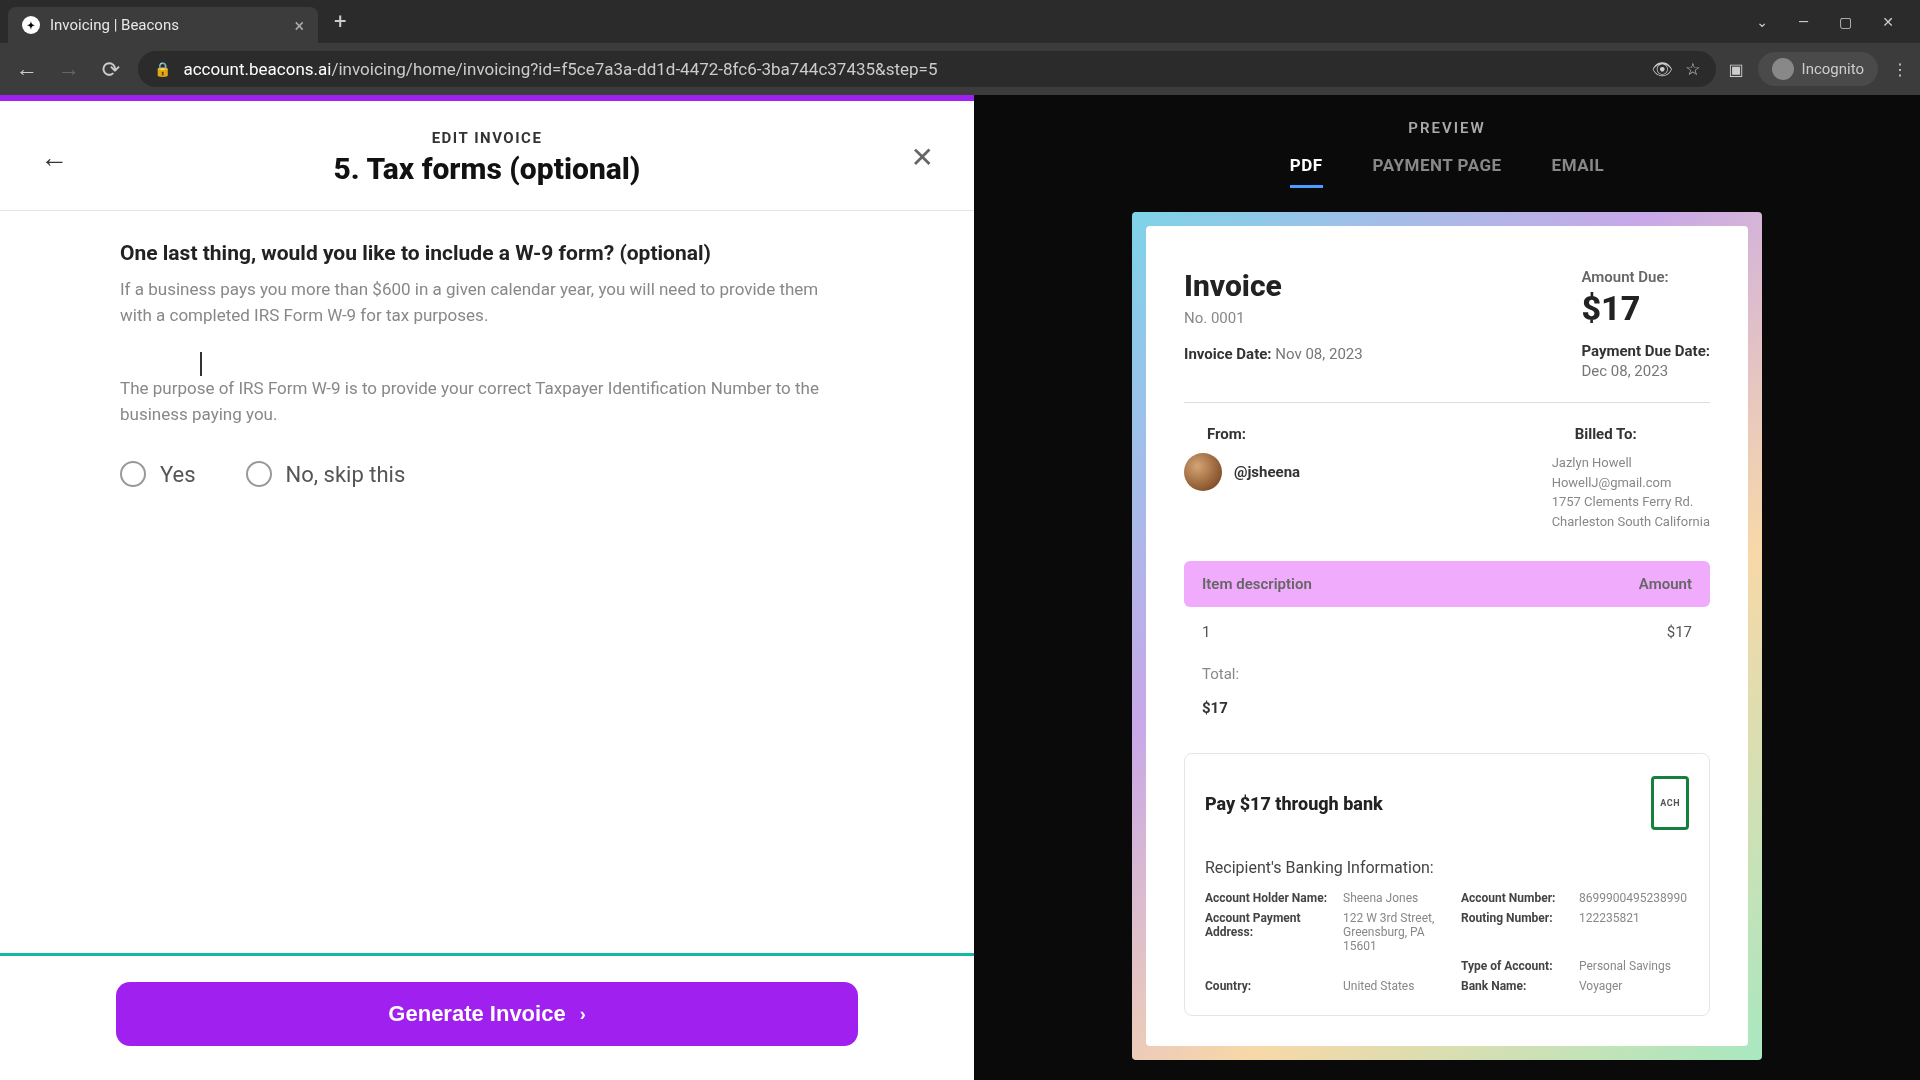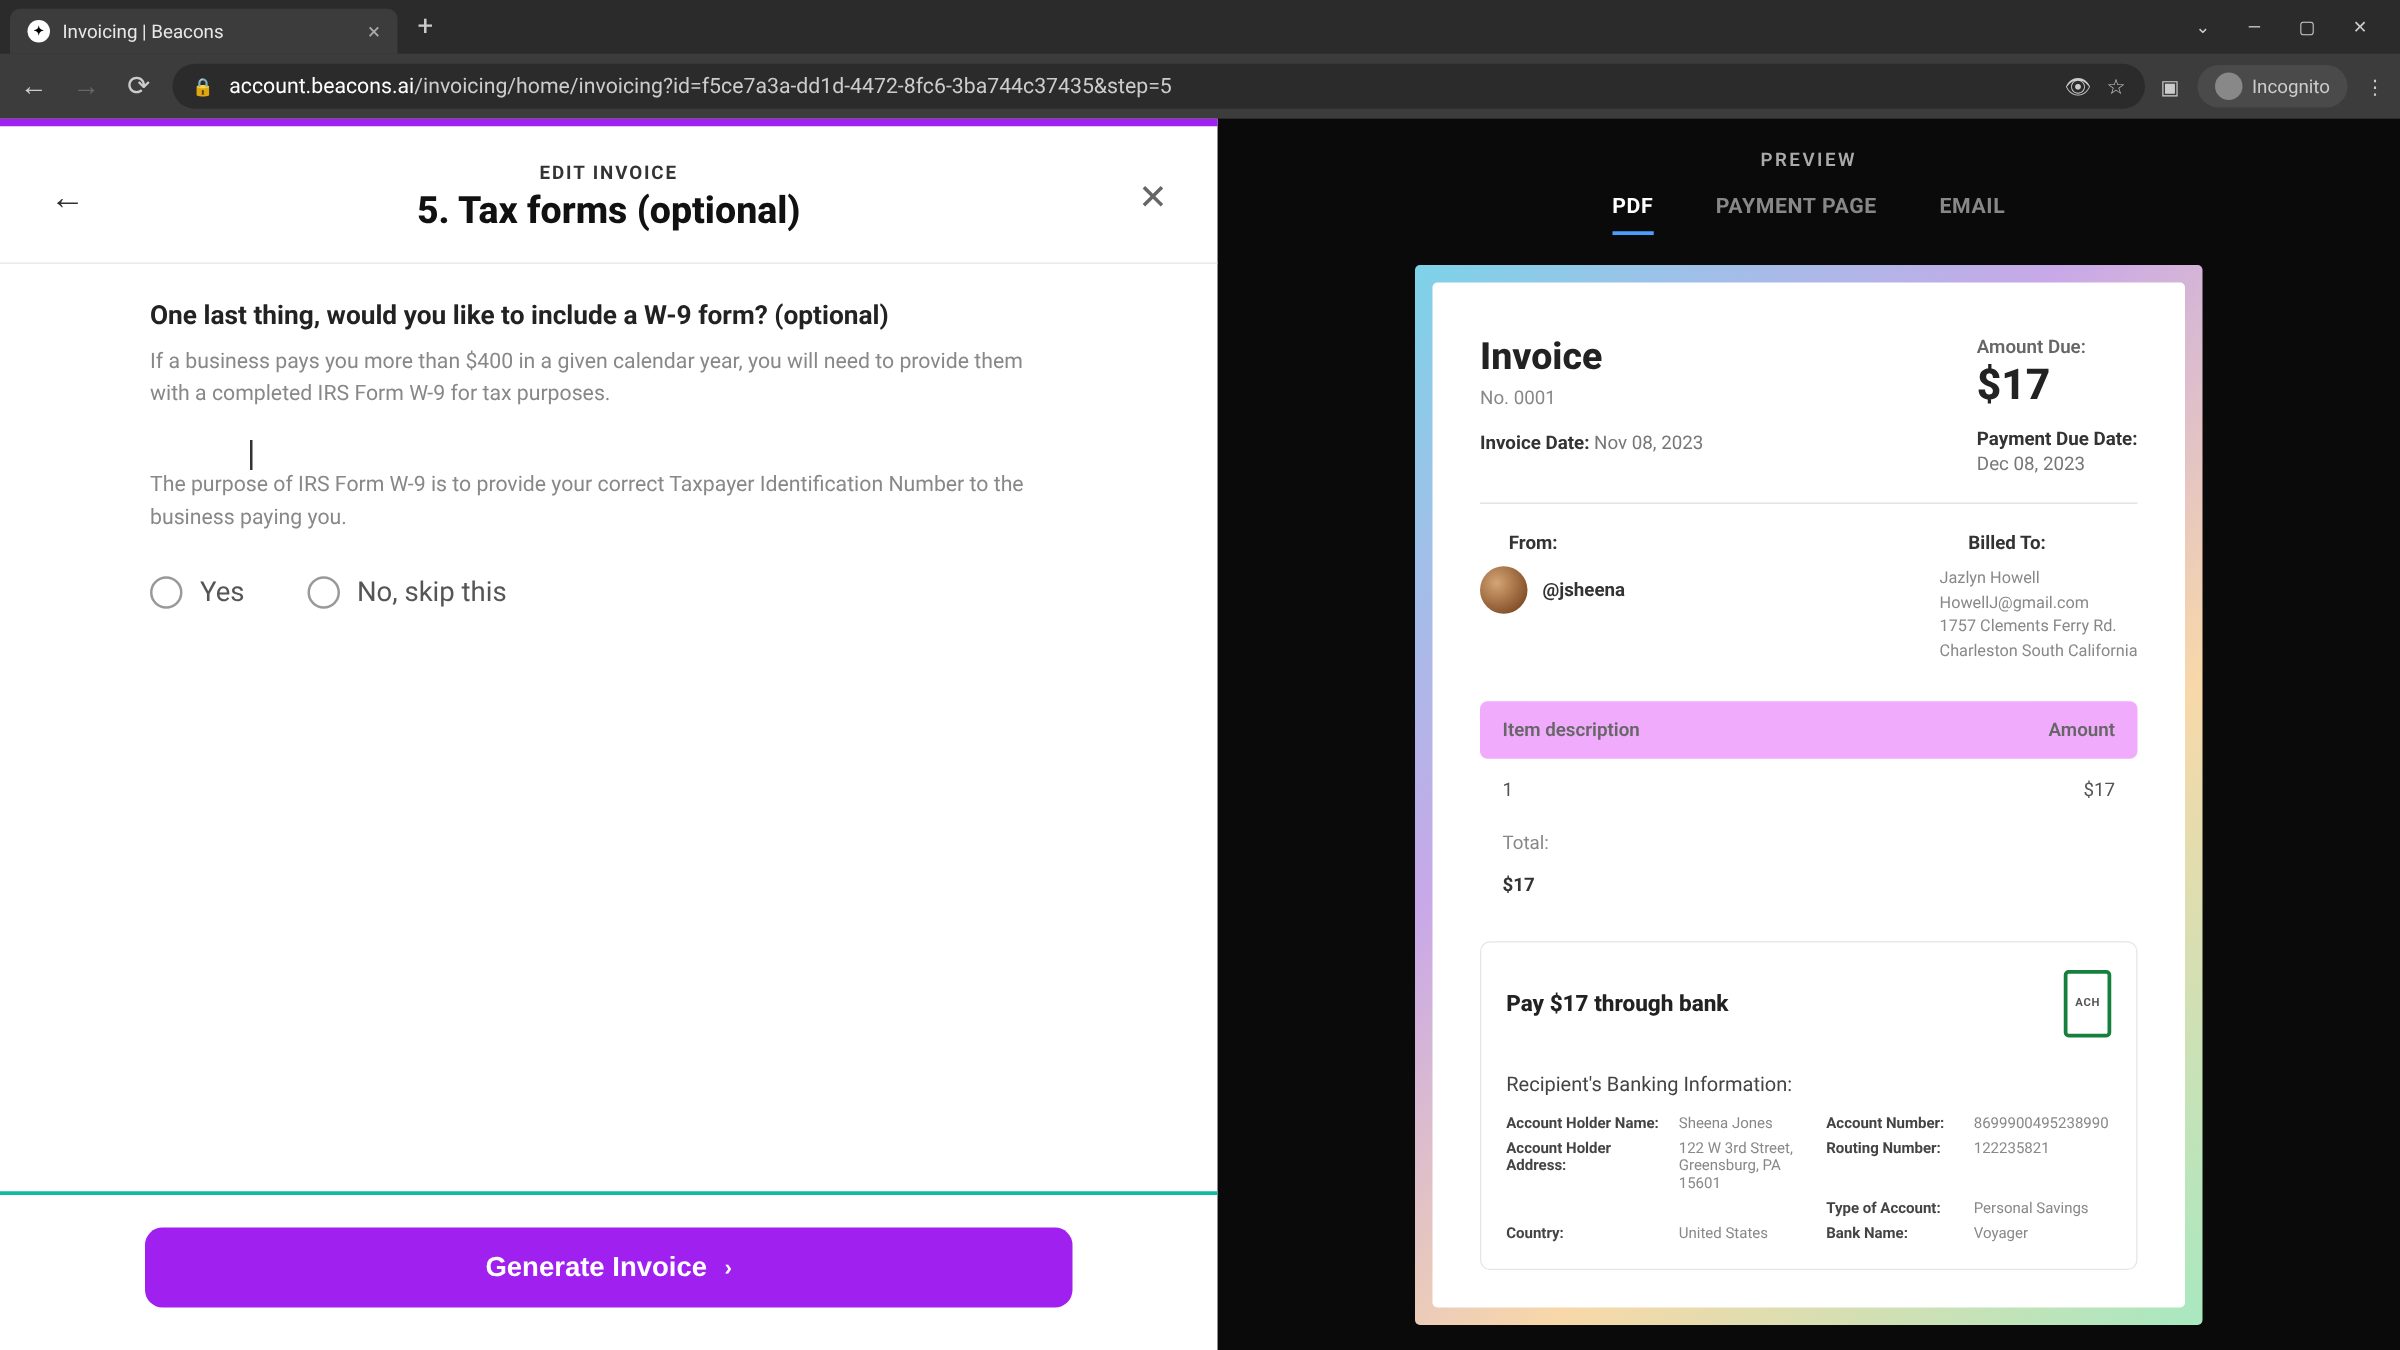--- a/index.html
+++ b/index.html
@@ -149,21 +149,21 @@
       <div class="back-arrow">←</div>
       <div class="header-center">
         <div class="eyebrow">EDIT INVOICE</div>
         <div class="step-title">5. Tax forms (optional)</div>
       </div>
       <div class="close-x">✕</div>
     </div>
     <div class="divider"></div>
     <div class="form-body">
       <div class="question">One last thing, would you like to include a W-9 form? (optional)</div>
-      <div class="helper-text">If a business pays you more than $400 in a given calendar year, you will need to provide them with a completed IRS Form W-9 for tax purposes.</div>
+      <div class="helper-text">If a business pays you more than $600 in a given calendar year, you will need to provide them with a completed IRS Form W-9 for tax purposes.</div>
       <div class="text-cursor"></div>
       <div class="helper-text">The purpose of IRS Form W-9 is to provide your correct Taxpayer Identification Number to the business paying you.</div>
       <div class="radio-row">
         <div class="radio-option">
           <div class="radio-circle"></div>
           <div class="radio-label">Yes</div>
         </div>
         <div class="radio-option">
           <div class="radio-circle"></div>
           <div class="radio-label">No, skip this</div>
@@ -237,21 +237,21 @@
           <div class="bank-header">
             <div class="bank-title">Pay $17 through bank</div>
             <div class="ach-badge">ACH</div>
           </div>
           <div class="bank-sub">Recipient's Banking Information:</div>
           <div class="bank-grid">
             <div class="bg-label">Account Holder Name:</div>
             <div class="bg-val">Sheena Jones</div>
             <div class="bg-label">Account Number:</div>
             <div class="bg-val">8699900495238990</div>
-            <div class="bg-label">Account Holder Address:</div>
+            <div class="bg-label">Account Payment Address:</div>
             <div class="bg-val">122 W 3rd Street, Greensburg, PA 15601</div>
             <div class="bg-label">Routing Number:</div>
             <div class="bg-val">122235821</div>
             <div class="bg-label"></div>
             <div class="bg-val"></div>
             <div class="bg-label">Type of Account:</div>
             <div class="bg-val">Personal Savings</div>
             <div class="bg-label">Country:</div>
             <div class="bg-val">United States</div>
             <div class="bg-label">Bank Name:</div>

